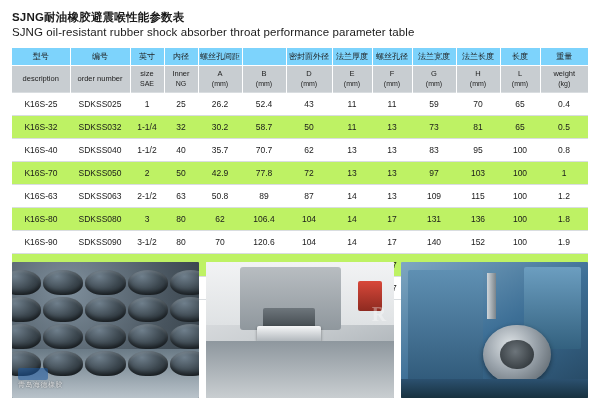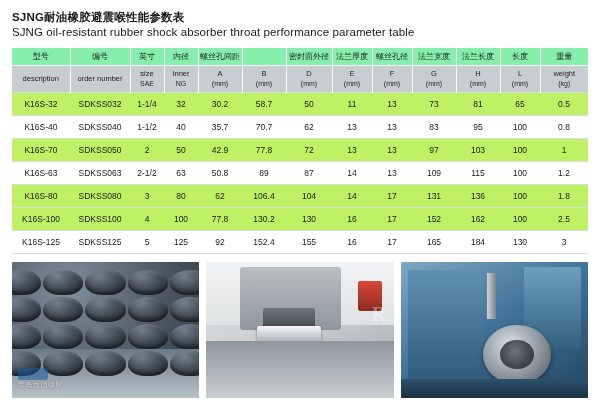--- a/index.html
+++ b/index.html
@@ -42,21 +42,21 @@
     font-size: 8px;
   }
   table.spec td, table.spec th {
     text-align: center;
     vertical-align: middle;
     padding: 0;
     font-weight: normal;
   }
   
   thead tr.h1 td {
-    background: #86efac;
+    background: #7dd3fc;
     color: #1d1d1d;
     font-size: 8px;
     height: 17px;
     border-right: 1px solid #ffffff;
     line-height: 10px;
     margin-left: 36px;
   }
   thead tr.h2 td {
     background: #c8cdd1;
     color: #1d1d1d;
@@ -288,20 +288,35 @@
           <span>L</span>
           <span class="hdr-sub">(mm)</span>
         </td>
         <td>
           <span>weight</span>
           <span class="hdr-sub">(kg)</span>
         </td>
       </tr>
     </thead>
     <tbody>
+      <tr>
+        <td>K16S-25</td>
+        <td>SDKSS025</td>
+        <td>1</td>
+        <td>25</td>
+        <td>26.2</td>
+        <td>52.4</td>
+        <td>43</td>
+        <td>11</td>
+        <td>11</td>
+        <td>59</td>
+        <td>70</td>
+        <td>65</td>
+        <td>0.4</td>
+      </tr>
       <tr class="alt">
         <td>K16S-32</td>
         <td>SDKSS032</td>
         <td>1-1/4</td>
         <td>32</td>
         <td>30.2</td>
         <td>58.7</td>
         <td>50</td>
         <td>11</td>
         <td>13</td>
@@ -362,20 +377,35 @@
         <td>80</td>
         <td>62</td>
         <td>106.4</td>
         <td>104</td>
         <td>14</td>
         <td>17</td>
         <td>131</td>
         <td>136</td>
         <td>100</td>
         <td>1.8</td>
+      </tr>
+      <tr>
+        <td>K16S-90</td>
+        <td>SDKSS090</td>
+        <td>3-1/2</td>
+        <td>80</td>
+        <td>70</td>
+        <td>120.6</td>
+        <td>104</td>
+        <td>14</td>
+        <td>17</td>
+        <td>140</td>
+        <td>152</td>
+        <td>100</td>
+        <td>1.9</td>
       </tr>
       <tr class="alt">
         <td>K16S-100</td>
         <td>SDKSS100</td>
         <td>4</td>
         <td>100</td>
         <td>77.8</td>
         <td>130.2</td>
         <td>130</td>
         <td>16</td>

